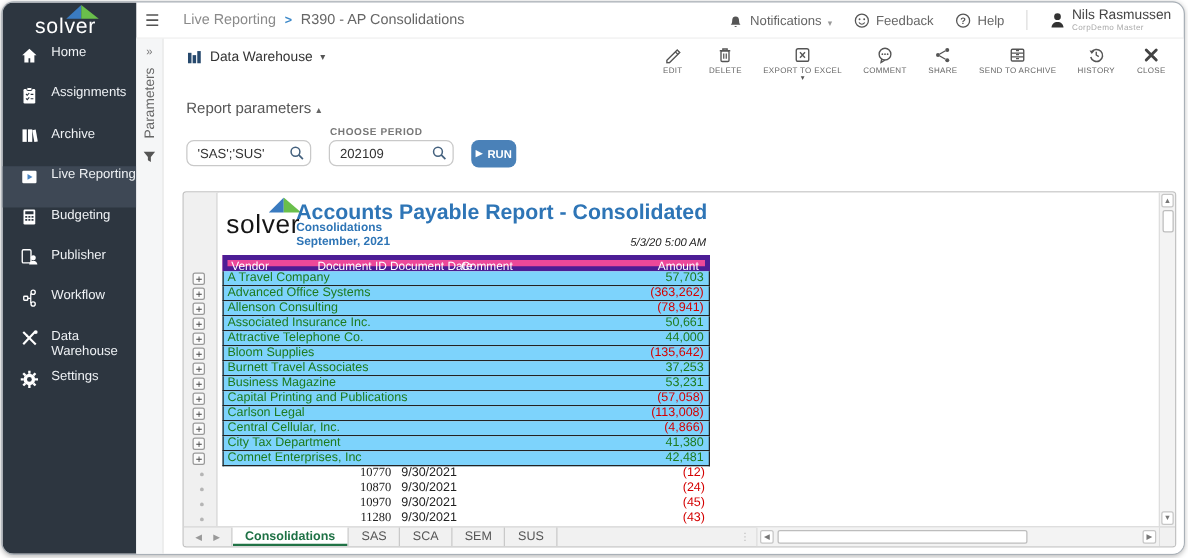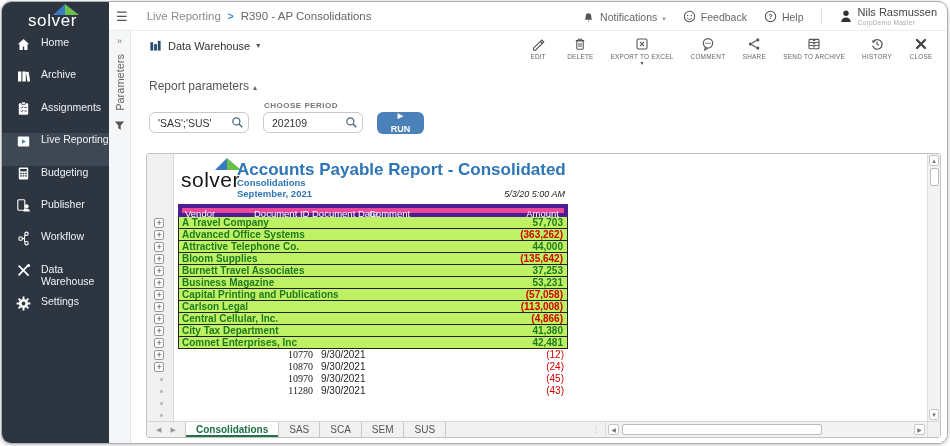--- a/index.html
+++ b/index.html
@@ -55,23 +55,23 @@
   
   .rp-title { position:absolute; left:18px; top:48px; font-size:12px; color:#555; cursor:pointer; }
   .rp-title .caret { font-size:8px; color:#666; margin-left:4px; }
   .param-label { position:absolute; font-size:8px; font-weight:bold; color:#777; letter-spacing:.5px; }
   .pl-entity { left:19px; top:82px; } .pl-period { left:133px; top:70px; }
   .pinput { position:absolute; top:81px; height:21px; width:100px; border:1px solid #c9c9c9; border-radius:6px;
             font-size:10.5px; color:#333; padding:0 20px 0 8px; font-family:"Liberation Sans",sans-serif; background:#fff; }
   .pi-entity { left:18px; } .pi-period { left:132px; }
   .mag { position:absolute; top:85px; cursor:pointer; }
   .mag-entity { left:100px; } .mag-period { left:214px; }
-  .run-btn { position:absolute; left:246px; top:81px; width:47px; height:22px; background:#4a81b8; border:none;
+  .run-btn { position:absolute; left:246px; top:81px; width:36px; height:22px; background:#4a81b8; border:none;
              border-radius:6px; color:#fff; font-size:9px; font-weight:bold; cursor:pointer; display:flex;
-             align-items:center; justify-content:center; gap:4px; font-family:"Liberation Sans",sans-serif;flex-direction:column; }
+             align-items:center; justify-content:center; gap:4px; font-family:"Liberation Sans",sans-serif; }
   .run-play { font-size:7px; }
 
   .autorow { position:absolute; right:7px; top:102px; display:flex; align-items:center; gap:8px;margin-top:44px; }
   .auto-lbl { font-size:10px; color:#999; }
   .slider { position:relative; width:56px; height:2px; background:#ccc; border-radius:1px; cursor:pointer; }
   .knob { position:absolute; left:0; top:-5.5px; width:13px; height:13px; border-radius:50%; background:#4a86c4; }
 
   
   .report { position:absolute; left:15px; right:6px; top:122px; bottom:5px; border:1px solid #c3c3c3;
             border-radius:3px; background:#fff; overflow:hidden; }
@@ -89,22 +89,22 @@
   .r-sub { position:absolute; left:62px; top:23px; font-size:9.5px; font-weight:bold; color:#2e75b6; }
   .r-period { position:absolute; left:62px; top:34px; font-size:9.5px; font-weight:bold; color:#2e75b6; }
   .r-date { position:absolute; left:290px; width:100px; top:35px; font-size:9px; font-style:italic; color:#222; text-align:right; }
 
   .rtable { position:absolute; left:3px; top:50px; width:390px; }
   .thead { height:13px; background:#ec4899; border:4px solid #4c1d95; position:relative;
            color:#fff; font-size:9.5px; font-weight:normal; }
   .thead span { position:absolute; top:0; line-height:12px; }
   .th-vendor { left:3px; } .th-docid { left:72px; } .th-docdate { left:130px; } .th-comment { left:187px; }
   .th-amount { right:5px; }
-  .grow { height:12px; position:relative; background:#bef264; border:1px solid #222; border-top:none;
-          font-size:10px; font-weight:bold; color:#1e7a1e; }
+  .grow { height:12px; position:relative; background:#7dd3fc; border:1px solid #222; border-top:none;
+          font-size:10px; font-weight:normal; color:#1e7a1e; }
   .grow .vnd { position:absolute; left:3px; top:0; line-height:11px; }
   .grow .amt { position:absolute; right:4px; top:0; line-height:11px; }
   .drow { height:12px; position:relative; font-size:10px; color:#222; }
   .drow .did { position:absolute; left:0; top:0; width:135px; text-align:right; line-height:12px;font-family:Liberation Serif, serif; }
   .drow .ddate { position:absolute; left:143px; top:0; line-height:12px; }
   .drow .amt { position:absolute; right:4px; top:0; line-height:12px; }
   .neg { color:#d40000 !important; }
 
   
   .vscroll { position:absolute; right:0; top:0; bottom:16px; width:13px; background:#f3f3f3; border-left:1px solid #dedede; }
@@ -151,36 +151,36 @@
       <span class="nav-icon">
         <svg width="15" height="15" viewBox="0 0 15 15">
             <path d="M7.5 2 1.8 7.2h1.7V13h3.3V9.5h1.4V13h3.3V7.2h1.7Z" fill="#fff"></path>
           </svg>
       </span>
       <span>Home</span>
     </div>
     <div class="nav-item">
       <span class="nav-icon">
         <svg width="15" height="15" viewBox="0 0 15 15">
+            <rect x="2.8" y="2.2" width="9.4" height="11.5" rx="1" fill="#fff"></rect>
+            <rect x="5.5" y="1" width="4" height="2.4" rx=".6" fill="#fff" stroke="#2d3640" stroke-width=".8"></rect>
+            <path d="M4.8 6.2l1 1 1.6-1.8M8.5 6.5h2.2M4.8 9.7l1 1 1.6-1.8M8.5 10h2.2" stroke="#2d3640" stroke-width=".9" fill="none"></path>
+          </svg>
+      </span>
+      <span>Assignments</span>
+    </div>
+    <div class="nav-item">
+      <span class="nav-icon">
+        <svg width="15" height="15" viewBox="0 0 15 15">
             <rect x="2" y="2.5" width="3.4" height="10" fill="#fff"></rect>
             <rect x="6.4" y="2.5" width="3.4" height="10" fill="#fff"></rect>
             <rect x="10.6" y="2.8" width="2.8" height="9.7" fill="#fff" transform="rotate(-10 12 7.5)"></rect>
           </svg>
       </span>
       <span>Archive</span>
-    </div>
-    <div class="nav-item">
-      <span class="nav-icon">
-        <svg width="15" height="15" viewBox="0 0 15 15">
-            <rect x="2.8" y="2.2" width="9.4" height="11.5" rx="1" fill="#fff"></rect>
-            <rect x="5.5" y="1" width="4" height="2.4" rx=".6" fill="#fff" stroke="#2d3640" stroke-width=".8"></rect>
-            <path d="M4.8 6.2l1 1 1.6-1.8M8.5 6.5h2.2M4.8 9.7l1 1 1.6-1.8M8.5 10h2.2" stroke="#2d3640" stroke-width=".9" fill="none"></path>
-          </svg>
-      </span>
-      <span>Assignments</span>
     </div>
     <div class="nav-item active">
       <span class="nav-icon">
         <svg width="15" height="15" viewBox="0 0 15 15">
             <rect x="1.8" y="2.5" width="11.4" height="10" rx="1" fill="#fff"></rect>
             <polygon points="6,5.2 6,9.8 10,7.5" fill="#4a86c4"></polygon>
           </svg>
       </span>
       <span>Live Reporting</span>
     </div>
@@ -473,20 +473,28 @@
                 <span class="th-comment">Comment</span>
                 <span class="th-amount">Amount</span>
               </div>
               <div class="grow">
                   <span class="vnd">A Travel Company</span>
                   <span class="amt">57,703</span>
                 </div>
               <div class="grow">
                   <span class="vnd">Advanced Office Systems</span>
                   <span class="amt neg">(363,262)</span>
+                </div>
+              <div class="grow">
+                  <span class="vnd">Allenson Consulting</span>
+                  <span class="amt neg">(78,941)</span>
+                </div>
+              <div class="grow">
+                  <span class="vnd">Associated Insurance Inc.</span>
+                  <span class="amt">50,661</span>
                 </div>
               <div class="grow">
                   <span class="vnd">Attractive Telephone Co.</span>
                   <span class="amt">44,000</span>
                 </div>
               <div class="grow">
                   <span class="vnd">Bloom Supplies</span>
                   <span class="amt neg">(135,642)</span>
                 </div>
               <div class="grow">

